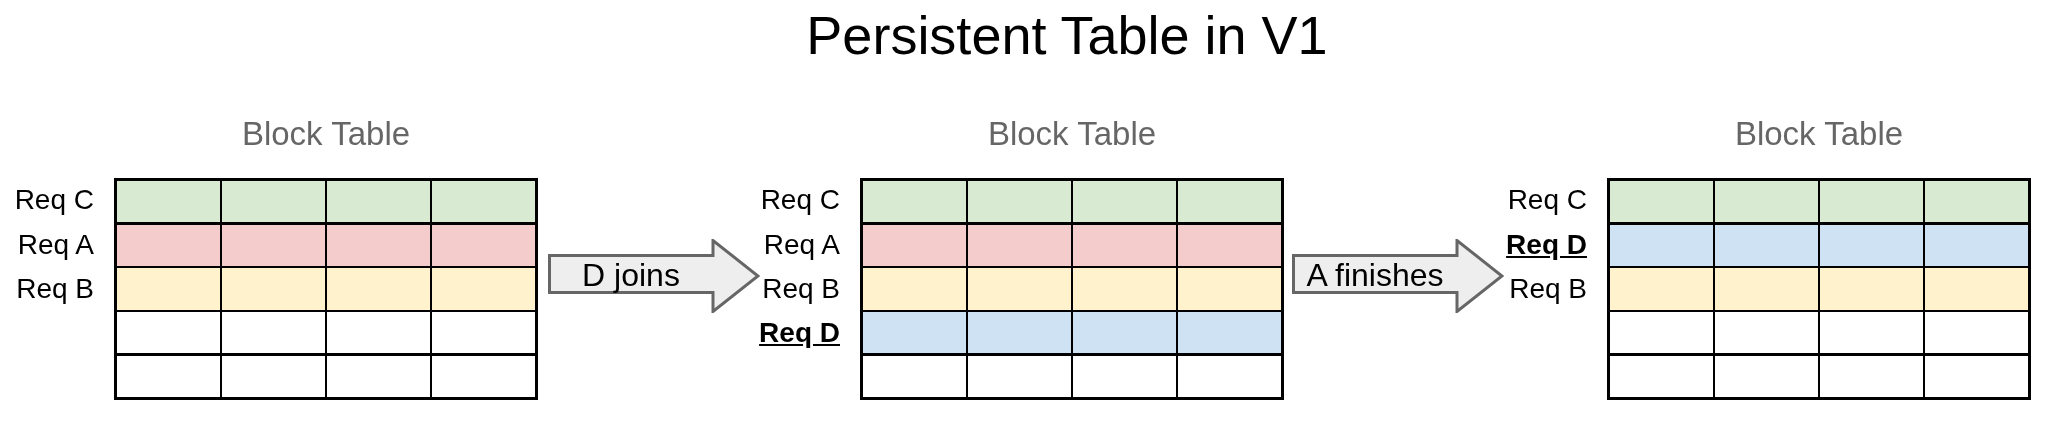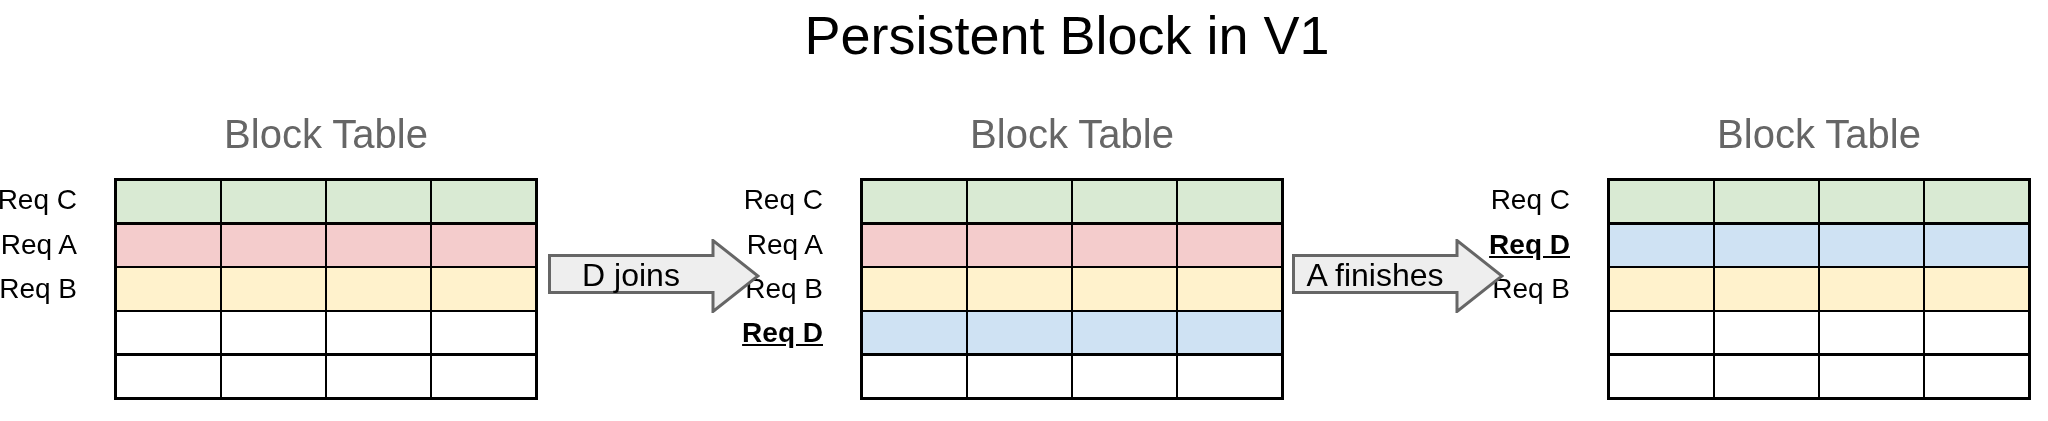--- a/index.html
+++ b/index.html
@@ -11,26 +11,26 @@
     position:absolute; top:6px; left:0; width:2048px; box-sizing:border-box;
     padding-left:86px; text-align:center;
     font-size:54px; line-height:1.1; color:#000000; white-space:nowrap;
   }
   .group { position:absolute; top:112px; }
   #group-0 { left:0px; }
   #group-1 { left:746px; }
   #group-2 { left:1493px; }
   .table-heading {
     margin-left:114px; width:424px; text-align:center;
-    font-size:40px; line-height:44px; color:#666666; white-space:nowrap;
+    font-size:33px; line-height:44px; color:#666666; white-space:nowrap;
   }
   .row-wrap { margin-top:22px; display:flex; align-items:flex-start; }
   .labels { width:114px; }
   .row-label {
-    height:44.4px; width:114px; box-sizing:border-box; padding-right:37px;
+    height:44.4px; width:114px; box-sizing:border-box; padding-right:20px;
     display:flex; align-items:center; justify-content:flex-end;
     font-size:28px; color:#000000; white-space:nowrap;
   }
   .row-label.bold { font-weight:bold;text-decoration:underline; }
   .grid {
     display:grid;
     grid-template-columns:repeat(4, 102.6px);
     grid-template-rows:repeat(5, 41.2px);
     gap:2.5px;
     background:#000000; border:3px solid #000000;
@@ -42,21 +42,21 @@
   .arrow text {
     font-family:"Liberation Sans", sans-serif; font-size:32px; fill:#000000;
     text-anchor:middle; dominant-baseline:central;
   }
 </style>
 </head>
 <body>
 
 <div class="canvas">
 
-  <div class="main-title">Persistent Block in V1</div>
+  <div class="main-title">Persistent Table in V1</div>
 
   <div class="group" id="group-0">
     <div class="table-heading">Block Table</div>
     <div class="row-wrap">
       <div class="labels">
           <div class="row-label">Req C</div>
           <div class="row-label">Req A</div>
           <div class="row-label">Req B</div>
           <div class="row-label"></div>
           <div class="row-label"></div>

